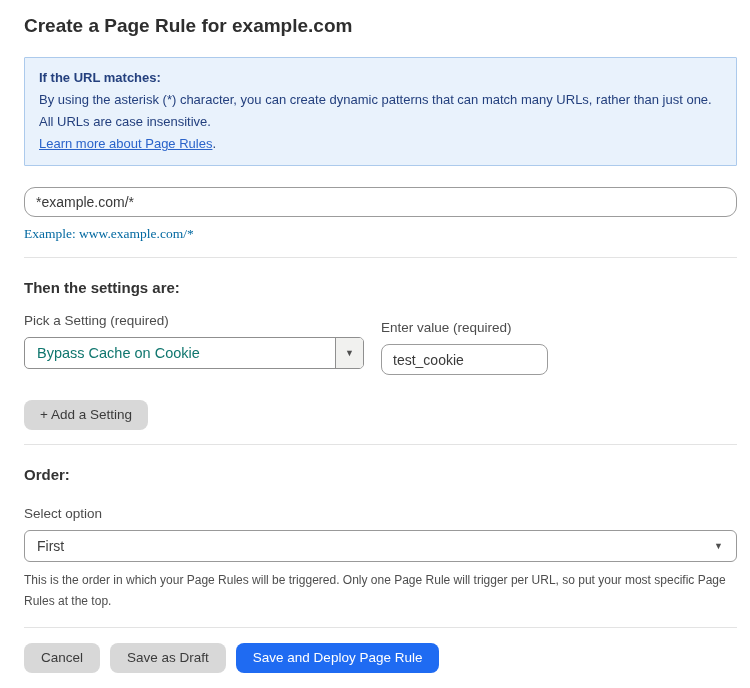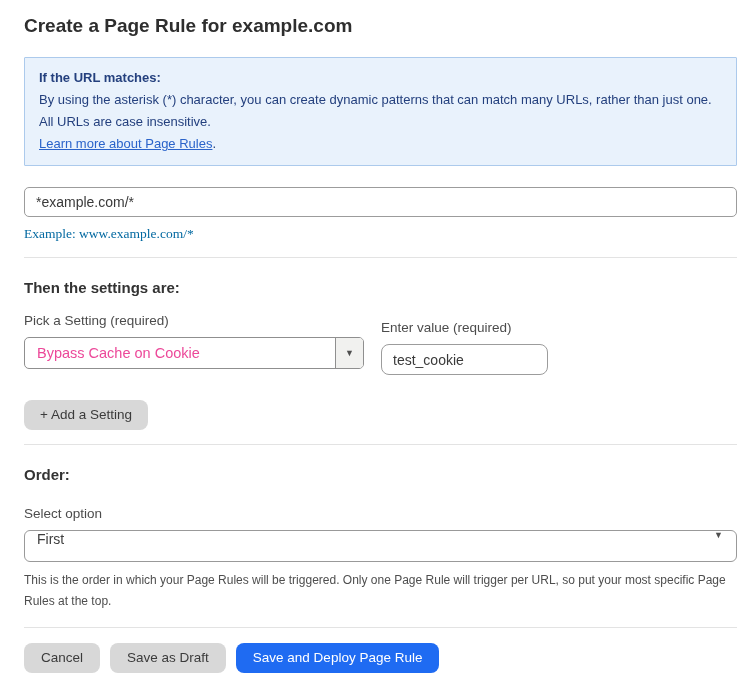--- a/index.html
+++ b/index.html
@@ -50,21 +50,21 @@
     font-size: 13.5px;
     color: #4c4c4c;
     margin-bottom: 8px;
     line-height: 16px;
   }
   .text-input {
     display: block;
     width: 100%;
     height: 30px;
     border: 1px solid #9c9c9c;
-    border-radius: 5px;
+    border-radius: 11px;
     padding: 0 11px;
     font-size: 14px;
     color: #3a3a3a;
     font-family: "Liberation Sans", "DejaVu Sans", sans-serif;
     background: #fff;
     outline: none;
   }
   .url-field { margin-top: 21px; }
   .help-text {
     font-size: 13.5px;
@@ -103,21 +103,21 @@
     background: #fff;
     cursor: pointer;
     overflow: hidden;
   }
   .select-box .select-value {
     flex: 1;
     display: flex;
     align-items: center;
     padding-left: 12px;
     font-size: 14.5px;
-    color: #ec4899;
+    color: #0f766e;
   }
   .select-box .select-arrow-btn {
     width: 28px;
     border-left: 1px solid #8f8f8f;
     background: #f1f1ef;
     display: flex;
     align-items: center;
     justify-content: center;
   }
   .caret {
@@ -145,21 +145,21 @@
   .add-setting-btn { margin-top: 25px; padding: 0 16px; }
   
   .order-label { margin-top: 22px; }
   .order-select {
     width: 100%;
     height: 32px;
     border: 1px solid #999999;
     border-radius: 6px;
     background: #fff;
     display: flex;
-    align-items: flex-start;
+    align-items: center;
     justify-content: space-between;
     padding: 0 13px 0 12px;
     font-size: 14px;
     color: #3d3d3d;
     cursor: pointer;
   }
   .order-help {
     font-size: 12px;
     color: #4e4e4e;
     line-height: 21px;

